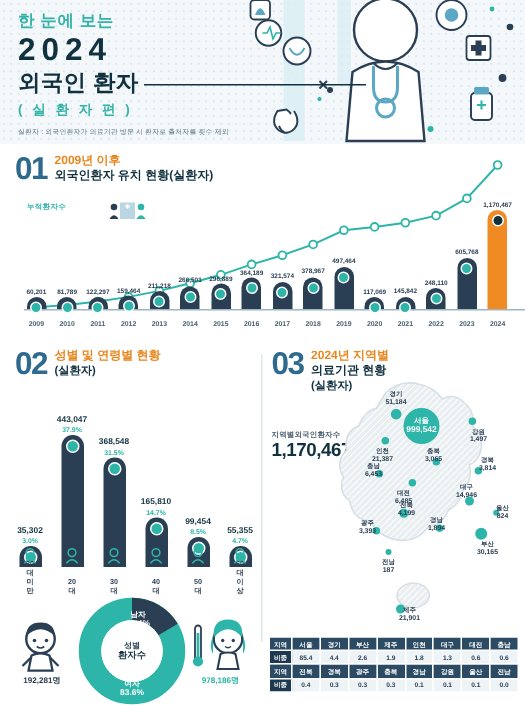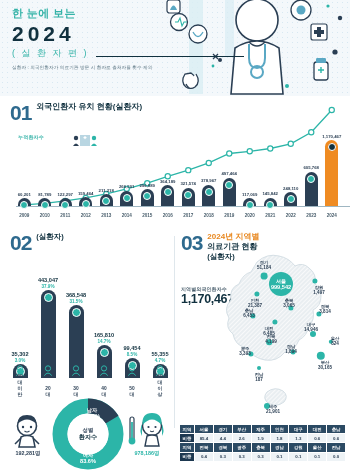--- a/index.html
+++ b/index.html
@@ -37,21 +37,21 @@
   }
   .h-year {
     font-size: 21px; font-weight: bold; color: #11313f;
     letter-spacing: 4px; line-height: 1.1; margin-top: 1px;
   }
   .h-line3 {
     font-size: 15px; font-weight: bold; color: #11313f; margin-top: 1px;
     letter-spacing: .2px;
   }
   .h-line4 {
-    font-size: 9px; font-weight: normal; color: #35b3a8; letter-spacing: 2px;
+    font-size: 9px; font-weight: bold; color: #35b3a8; letter-spacing: 2px;
     margin-top: 2px;
   }
   .h-note {
     font-size: 4.6px; color: #5e7784; margin-top: 5px; letter-spacing: .1px;
   }
   .h-rule {
     position: absolute; left: 96px; top: 56px; width: 148px; height: 1px;
     background: #11313f; z-index: 5;
   }
 
@@ -216,29 +216,31 @@
       <circle cx="163" cy="10" r="1.6" fill="#2cb5a8"></circle>
       <circle cx="175" cy="22" r="2.2" fill="#2b3f54"></circle>
       <path d="M48 58 l5 5 M53 58 l-5 5" stroke="#2b3f54" stroke-width="1.3"></path>
     </svg>
 
     <div class="h-rule"></div>
 
     <div class="header-text">
       <div class="h-line1">한 눈에 보는</div>
       <div class="h-year">2024</div>
+      <div class="h-line3">외국인 환자</div>
       <div class="h-line4">( 실 환 자 편 )</div>
       <div class="h-note">실환자 : 외국인환자가 의료기관 방문 시 환자로 출처자를 횟수 제외</div>
     </div>
   </div>
 
   <div class="sec01">
     <div class="sec01-head">
       <div class="sec-num">01</div>
       <div>
+        <div class="sec-t1">2009년 이후</div>
         <div class="sec-t2">외국인환자 유치 현황(실환자)</div>
       </div>
     </div>
 
     <div class="cum-box">
       <div class="cum-label">누적환자수</div>
     </div>
     <svg class="cum-icon" viewBox="0 0 26 16">
       <rect x="8" y="3" width="10" height="11" fill="#b9d6e2"></rect>
       <rect x="11.5" y="5" width="3" height="1.2" fill="#ffffff"></rect>
@@ -372,20 +374,21 @@
         </div>
     </div>
   </div>
 
   <div class="divider"></div>
 
   <div class="sec02">
     <div class="sec02-head">
       <div class="sec-num">02</div>
       <div>
+        <div class="sec-t1">성별 및 연령별 현황</div>
         <div class="sec-t3">(실환자)</div>
       </div>
     </div>
     <div class="agechart">
       <div id="bars02">
           <div class="age-col" style="left: 6.5px; height: 14px;">
             <div class="age-rect" style="height:14px"></div>
             <div class="age-dot" style="bottom:2px"></div>
             <svg class="age-person" viewBox="0 0 10 11">
               <circle cx="5" cy="3.4" r="2.6" fill="none" stroke="#2cb5a8" stroke-width="1"></circle>

